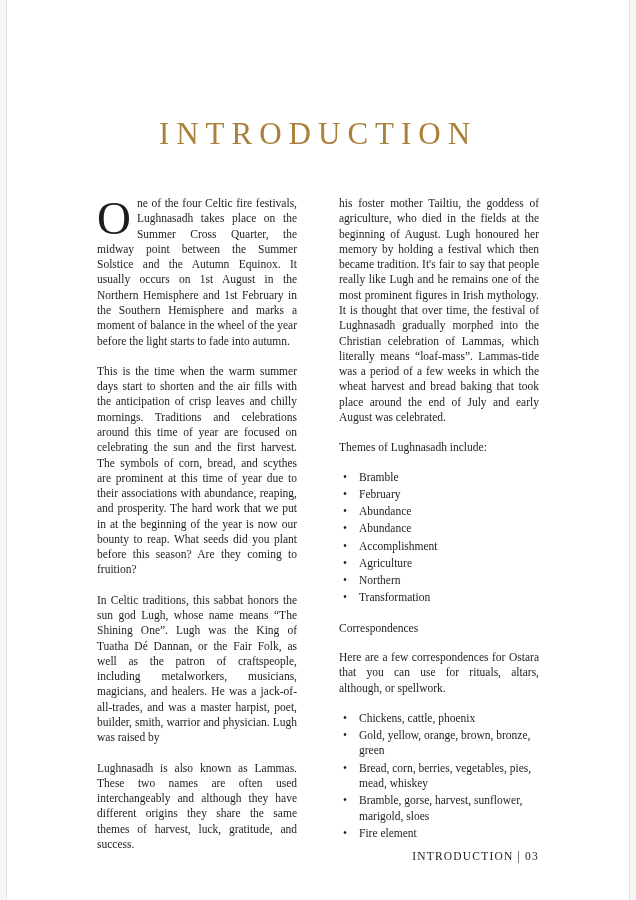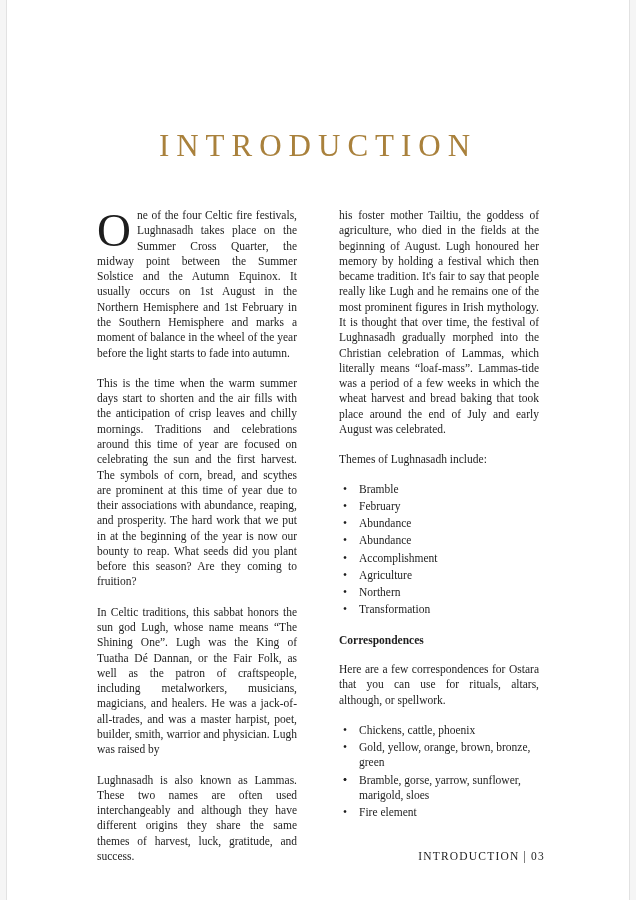--- a/index.html
+++ b/index.html
@@ -8,21 +8,21 @@
     background: #f5f5f5;
     font-family: "Liberation Serif", "DejaVu Serif", serif;
   }
   .page {
     position: relative;
     width: 622px;
     height: 900px;
     margin: 0 auto;
     background: #ffffff;
     box-sizing: border-box;
-    padding: 16px 90px;
+    padding: 4px 90px;
     outline: 1px solid #e2e2e2;
     overflow: hidden;
   }
   .page-title {
     margin-top: 112px;
     text-align: center;
     font-size: 31px;
     letter-spacing: 7px;
     font-weight: 400;
     color: #a9813c;
@@ -62,27 +62,27 @@
     padding-left: 20px;
     margin-bottom: 2px;
     text-align: left;
   }
   ul.bullets li .bullet-glyph {
     position: absolute;
     left: 4px;
     top: 0;
   }
   .corr-heading {
-    font-weight: bold;
+    font-weight: normal;
     margin: 0 0 14px 0;
     text-align: left;
   }
   .page-footer {
     position: absolute;
-    right: 84px;
+    right: 90px;
     bottom: 38px;
     font-size: 11.5px;
     letter-spacing: 1.2px;
     color: #1d1d1d;
   }
 </style>
 </head>
 <body>
 
 <div class="page">
@@ -114,22 +114,22 @@
         <li><span class="bullet-glyph">•</span><span>Transformation</span></li>
       </ul>
 
       <p class="corr-heading">Correspondences</p>
 
       <p class="para">Here are a few correspondences for Ostara that you can use for rituals, altars, although, or spellwork.</p>
 
       <ul class="bullets">
         <li><span class="bullet-glyph">•</span><span>Chickens, cattle, phoenix</span></li>
         <li><span class="bullet-glyph">•</span><span>Gold, yellow, orange, brown, bronze, green</span></li>
-        <li><span class="bullet-glyph">•</span></li>
-        <li><span class="bullet-glyph">•</span><span>Bramble, gorse, yarrow, sunflower, marigold, sloes</span></li>
+        <li><span class="bullet-glyph">•</span><span>Bread, corn, berries, vegetables, pies, mead, whiskey</span></li>
+        <li><span class="bullet-glyph">•</span><span>Bramble, gorse, harvest, sunflower, marigold, sloes</span></li>
         <li><span class="bullet-glyph">•</span><span>Fire element</span></li>
       </ul>
     </div>
 
   </div>
 
   <div class="page-footer">INTRODUCTION | 03</div>
 
 </div>
 

